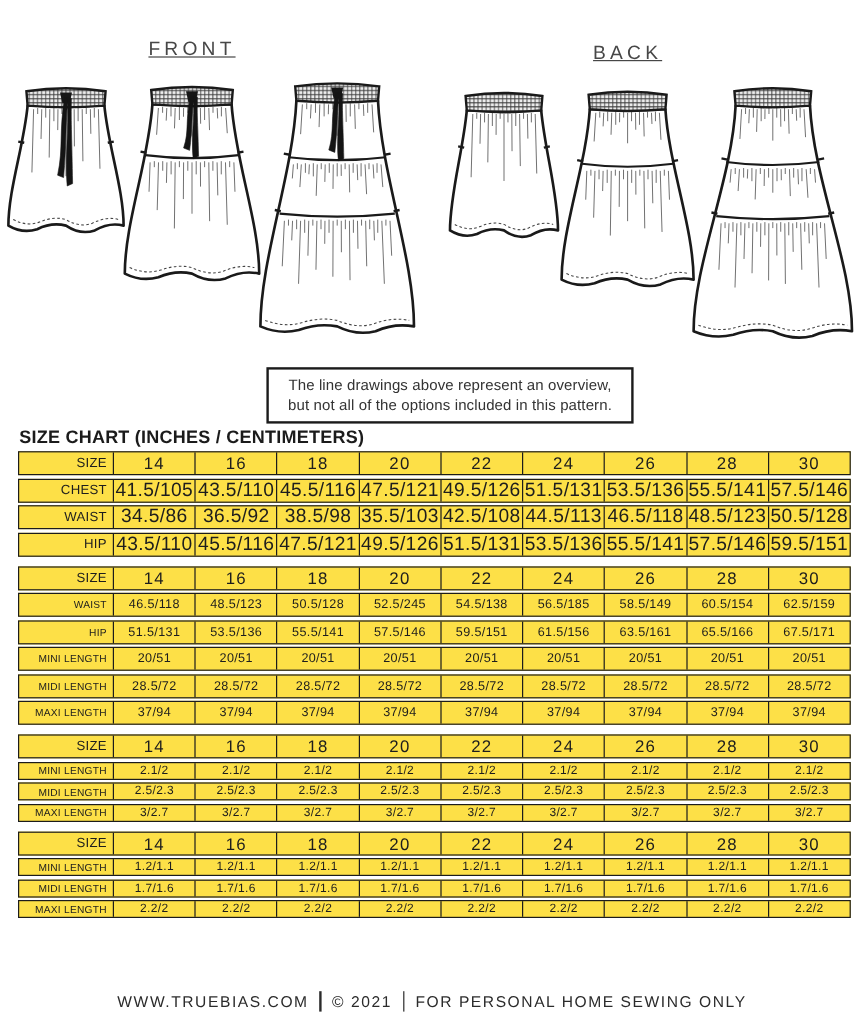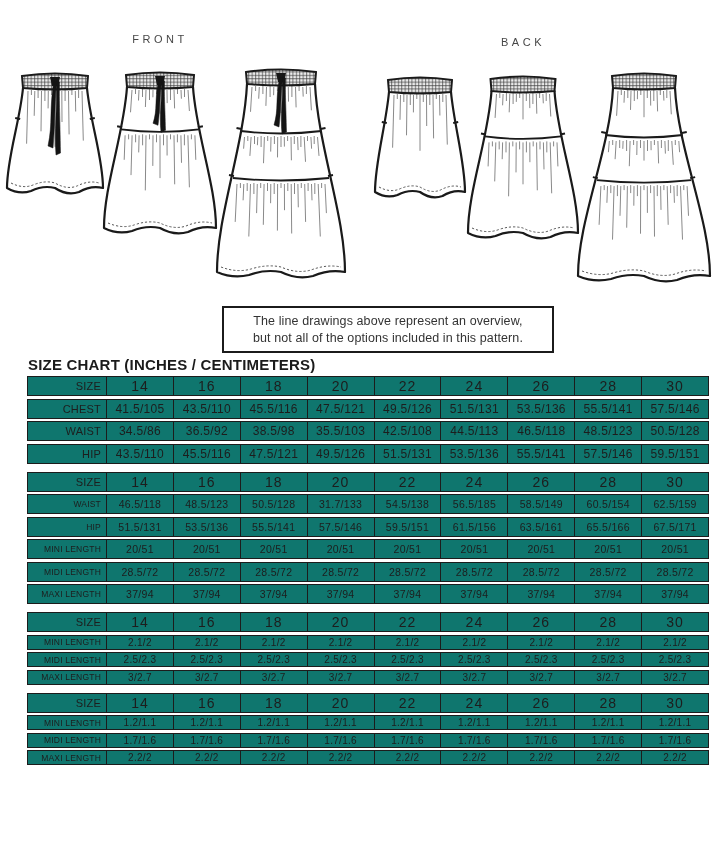--- a/index.html
+++ b/index.html
@@ -1,36 +1,36 @@
 <!DOCTYPE html>
 <html><head>
 <meta charset="utf-8">
 <style>
   html,body{margin:0;padding:0;background:#fff;}
   .page{position:relative;width:720px;height:855px;background:#fff;overflow:hidden;
         font-family:"Liberation Sans",sans-serif;color:#1d1d1d;}
-  .view-label{position:absolute;transform:translateX(-50%);font-size:11px;letter-spacing:3.5px;
-        color:#474747;font-weight:400;}
+  .view-label{position:absolute;transform:translateX(-50%);font-size:16px;letter-spacing:3.5px;
+        color:#474747;font-weight:400;text-decoration:underline;}
   #skirts{position:absolute;left:0;top:0;}
   .note-box{position:absolute;left:222px;top:306px;width:280px;border:2px solid #1b1b1b;
-        padding:5px 24px;text-align:center;font-size:12.5px;line-height:1.32;color:#333;
+        padding:5px 11px;text-align:center;font-size:12.5px;line-height:1.32;color:#333;
         letter-spacing:.1px;background:#fff;}
   .sections{position:absolute;left:15px;top:356px;width:694px;}
-  .sec{margin-bottom:8px;margin-left:12px;}
+  .sec{margin-bottom:8px;}
   .sec-title{margin:0 0 3px 1px;font-size:15px;font-weight:700;letter-spacing:.2px;color:#1b1b1b;
         white-space:nowrap;}
-  .trow{display:flex;border:1.6px solid #1c1c1c;margin-bottom:2.5px;background:#0f766e;box-sizing:border-box;}
+  .trow{display:flex;border:1.6px solid #1c1c1c;margin-bottom:2.5px;background:#fde047;box-sizing:border-box;}
   .tlabel{width:78px;flex:0 0 78px;display:flex;align-items:center;justify-content:flex-end;
         padding-right:5px;box-sizing:border-box;letter-spacing:.2px;}
   .tcell{flex:1 1 0;border-left:1.5px solid #1c1c1c;display:flex;align-items:center;justify-content:center;
         letter-spacing:.3px;}
   
   .t1 .trow{height:20px;}
   .t1 .tlabel{font-size:11px;}
-  .t1 .tcell{font-size:12px;}
+  .t1 .tcell{font-size:16px;}
   
   .t2 .trow{height:20px;}
   .t2 .tlabel{font-size:8.5px;}
   .t2 .size-row .tlabel{font-size:11px;}
   .t2 .tcell{font-size:10.5px;}
   
   .t3 .trow,.t4 .trow{height:15px;}
   .t3 .size-row,.t4 .size-row{height:20px;}
   .t3 .tlabel,.t4 .tlabel{font-size:8.5px;}
   .t3 .size-row .tlabel,.t4 .size-row .tlabel{font-size:11px;}
@@ -423,21 +423,21 @@
             <span class="tcell">24</span>
             <span class="tcell">26</span>
             <span class="tcell">28</span>
             <span class="tcell">30</span>
           </div>
           <div class="trow">
             <span class="tlabel">WAIST</span>
             <span class="tcell">46.5/118</span>
             <span class="tcell">48.5/123</span>
             <span class="tcell">50.5/128</span>
-            <span class="tcell">31.7/133</span>
+            <span class="tcell">52.5/245</span>
             <span class="tcell">54.5/138</span>
             <span class="tcell">56.5/185</span>
             <span class="tcell">58.5/149</span>
             <span class="tcell">60.5/154</span>
             <span class="tcell">62.5/159</span>
           </div>
           <div class="trow">
             <span class="tlabel">HIP</span>
             <span class="tcell">51.5/131</span>
             <span class="tcell">53.5/136</span>
@@ -586,13 +586,20 @@
             <span class="tcell">2.2/2</span>
             <span class="tcell">2.2/2</span>
             <span class="tcell">2.2/2</span>
             <span class="tcell">2.2/2</span>
             <span class="tcell">2.2/2</span>
           </div>
         </div>
     </div>
   </div>
 
+  <div class="footer">
+    <span>WWW.TRUEBIAS.COM</span>
+    <span class="fdiv"></span>
+    <span>© 2021</span>
+    <span class="fdiv"></span>
+    <span>FOR PERSONAL HOME SEWING ONLY</span>
+  </div>
 </div>
 
 </body></html>

